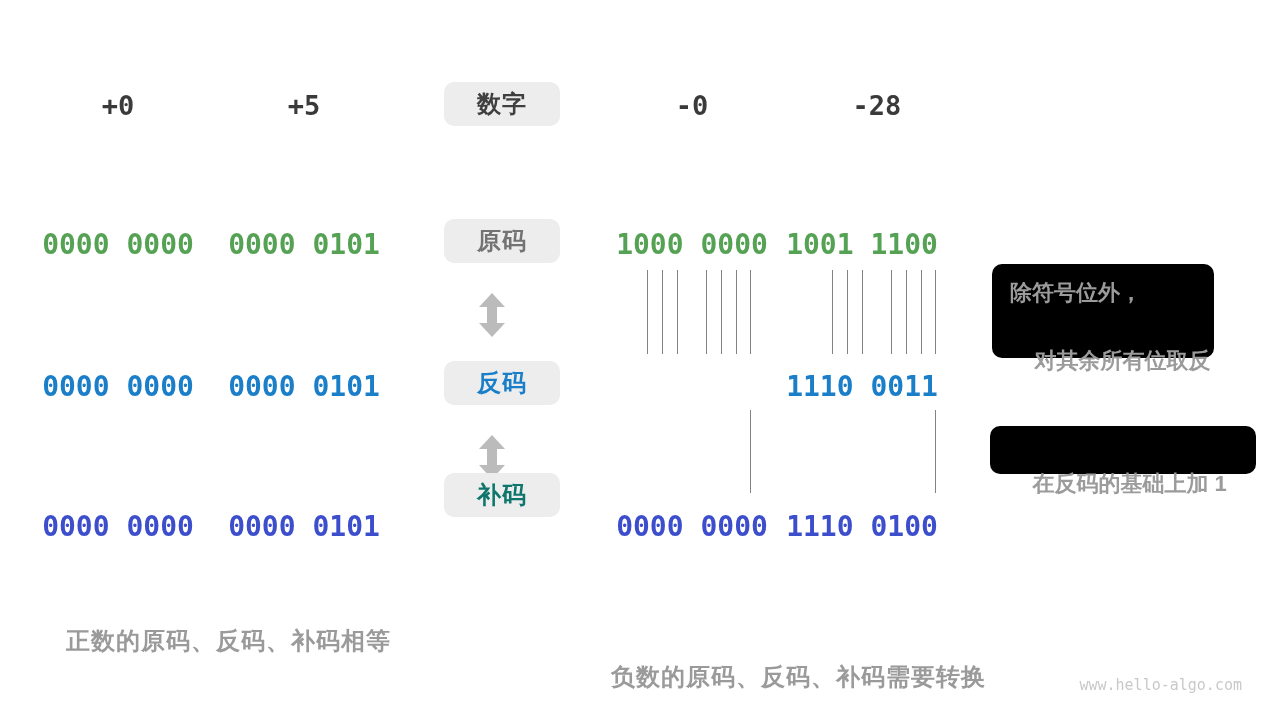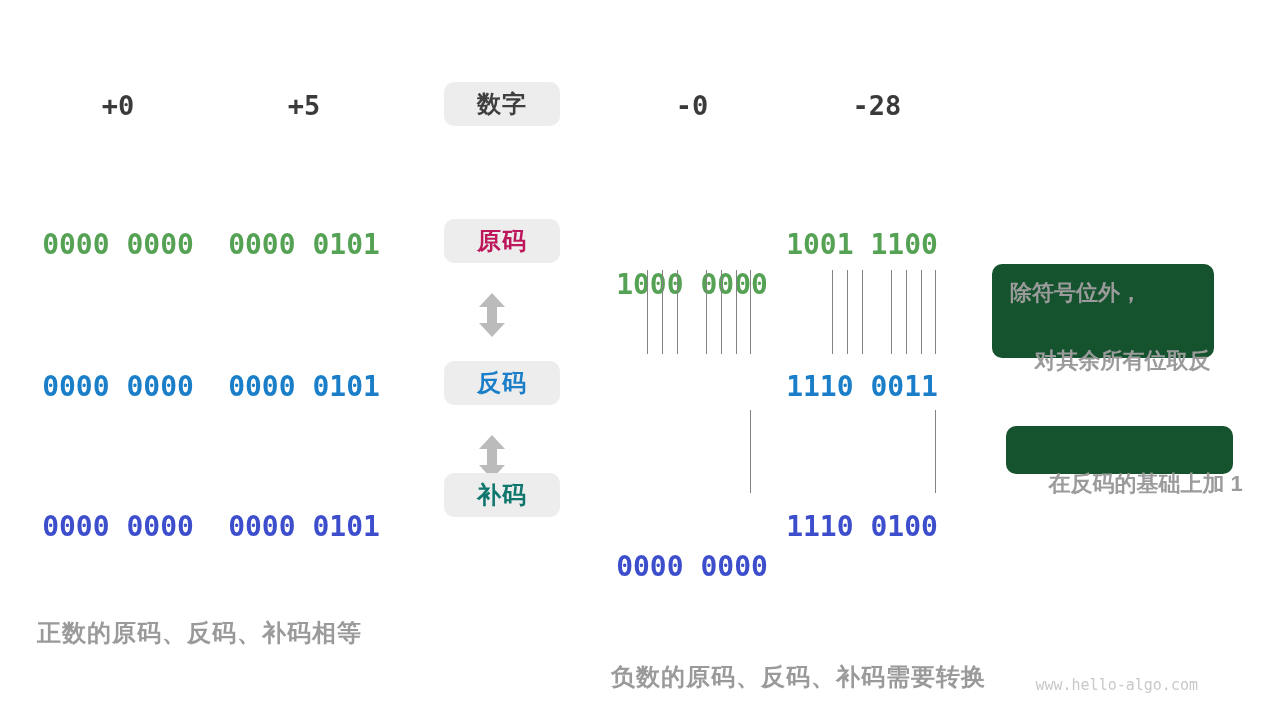--- a/index.html
+++ b/index.html
@@ -10,53 +10,53 @@
   .num-label{position:absolute;width:220px;text-align:center;
              font-family:"DejaVu Sans Mono",monospace;font-weight:bold;
              font-size:27px;color:#3a3a3a;top:90px;}
 
   
   .bin{position:absolute;width:220px;text-align:center;
        font-family:"DejaVu Sans Mono",monospace;font-weight:bold;font-size:28px;}
   .row1{top:228px;color:#55a255;}
   .row2{top:370px;color:#1a7ec8;}
   .row3{top:510px;color:#3d4ecc;}
-  .c1{left:8px;}  .c2{left:194px;}  .c3{left:582px;margin-top:40px;}  .c4{left:752px;}
+  .c1{left:8px;}  .c2{left:194px;}  .c3{left:582px;}  .c4{left:752px;}
 
   
   .badge{position:absolute;left:444px;width:116px;height:44px;background:#ededed;
          border-radius:10px;display:flex;align-items:center;justify-content:center;
          font-weight:bold;font-size:24px;letter-spacing:1px;}
   .badge-num {top:82px;color:#3f3f3f;}
-  .badge-sm  {top:219px;color:#be185d;}
+  .badge-sm  {top:219px;color:#737373;}
   .badge-oc  {top:361px;color:#1a7ec8;}
   .badge-tc  {top:473px;color:#0f766e;}
 
   
   .updown{position:absolute;left:479px;width:26px;height:44px;}
   .arr1{top:293px;} .arr2{top:435px;}
 
   
   .tick{position:absolute;width:1px;background:#838383;}
   .tickA{top:270px;height:84px;}
   .tickB{top:410px;height:83px;}
 
   
-  .note{position:absolute;background:#14532d;border-radius:10px;color:#9b9b9b;
+  .note{position:absolute;background:#000000;border-radius:10px;color:#9b9b9b;
         font-weight:bold;font-size:22px;line-height:34px;padding:12px 18px;
         white-space:pre;box-sizing:border-box;}
   .note1{left:992px;top:264px;width:222px;height:94px;}
-  .note2{left:990px;top:426px;width:227px;height:48px;padding-top:7px;margin-left:16px;}
+  .note2{left:990px;top:426px;width:266px;height:48px;padding-top:7px;}
 
   
   .caption{position:absolute;top:617px;font-weight:bold;font-size:24px;
            color:#9a9a9a;letter-spacing:1px;}
-  .cap-left{left:37px;} .cap-right{left:611px;margin-top:44px;}
+  .cap-left{left:66px;margin-top:8px;} .cap-right{left:611px;margin-top:44px;}
 
-  .watermark{position:absolute;top:676px;left:998px;width:200px;text-align:right;
+  .watermark{position:absolute;top:676px;left:1042px;width:200px;text-align:right;
              font-family:"DejaVu Sans Mono",monospace;font-size:15px;color:#c9c9c9;}
 </style>
 </head>
 <body>
 
 <div class="canvas">
 
   <div class="num-label" style="left:8px">+0</div>
   <div class="num-label" style="left:194px">+5</div>
   <div class="badge badge-num">数字</div>

